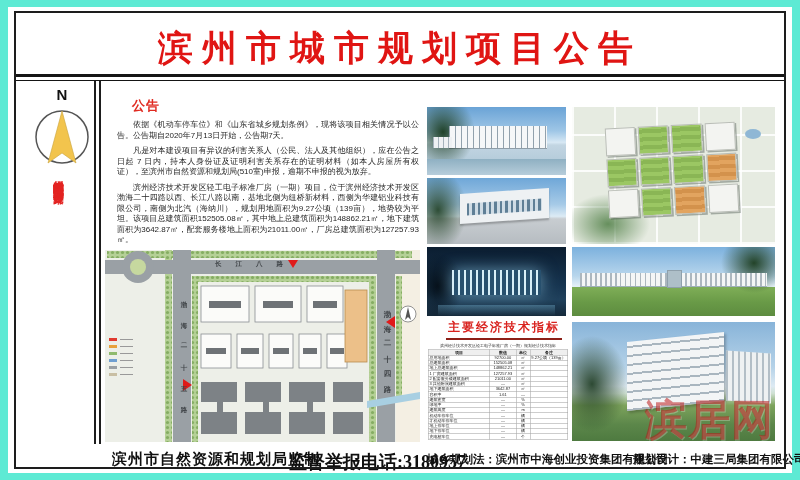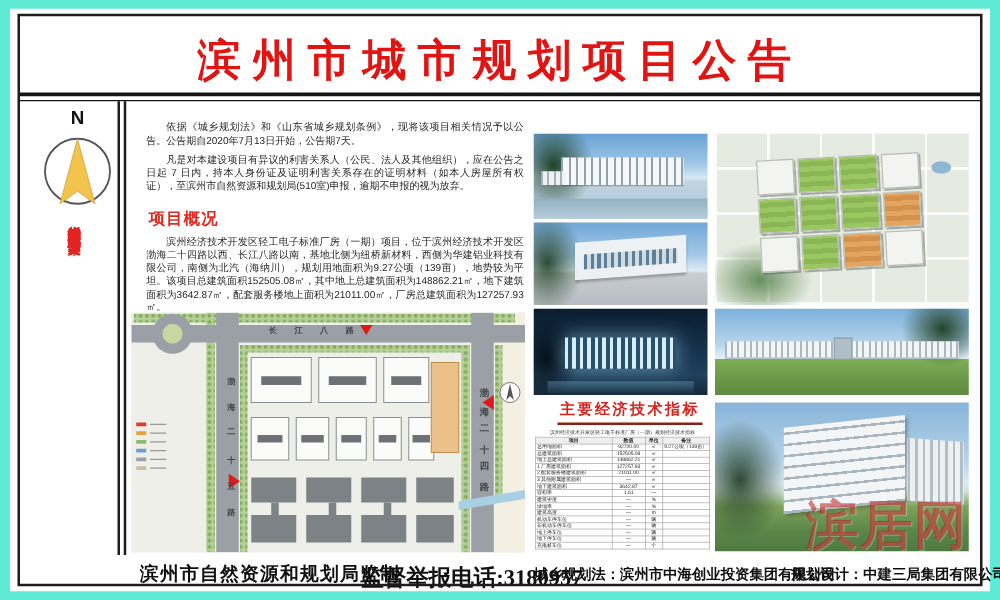--- a/index.html
+++ b/index.html
@@ -144,23 +144,23 @@
 
   <div class="compass-n">N</div>
   <svg class="compass" viewBox="0 0 56 64">
     <circle cx="28" cy="32" r="26" fill="#ffffff" stroke="#555" stroke-width="1.5"></circle>
     <polygon points="28,6 14,58 28,48 42,58" fill="#f2c44d" stroke="#c9a23a" stroke-width="0.6"></polygon>
   </svg>
   <div class="v-title">滨州经济技术开发区轻工电子标准厂房（一期）项目方案设计</div>
   <div class="v-divider"></div>
 
   <div class="text-col">
-    <p>依据《城乡规划法》和《山东省城乡规划条例》，现将该项目相关情况予以公告。公告期自2020年7月13日开始，公告期7天。</p>
+    <div class="red-h">公告</div>
+    <p>依据《机动车停车位》和《山东省城乡规划条例》，现将该项目相关情况予以公告。公告期自2020年7月13日开始，公告期7天。</p>
     <p>凡是对本建设项目有异议的利害关系人（公民、法人及其他组织），应在公告之日起 7 日内，持本人身份证及证明利害关系存在的证明材料（如本人房屋所有权证），至滨州市自然资源和规划局(510室)申报，逾期不申报的视为放弃。</p>
-    <div class="red-h h2">项目概况</div>
     <p>滨州经济技术开发区轻工电子标准厂房（一期）项目，位于滨州经济技术开发区渤海二十四路以西、长江八路以南，基地北侧为纽桥新材料，西侧为华建铝业科技有限公司，南侧为北汽（海纳川），规划用地面积为9.27公顷（139亩），地势较为平坦。该项目总建筑面积152505.08㎡，其中地上总建筑面积为148862.21㎡，地下建筑面积为3642.87㎡，配套服务楼地上面积为21011.00㎡，厂房总建筑面积为127257.93㎡。</p>
   </div>
 
   <div class="siteplan">
     <svg viewBox="0 0 315 192" width="315" height="192">
       <defs>
         <pattern id="trees" width="5" height="5" patternUnits="userSpaceOnUse">
           <rect width="5" height="5" fill="#b5d096"></rect>
           <circle cx="2.5" cy="2.5" r="1.6" fill="#85ad62"></circle>
         </pattern>

